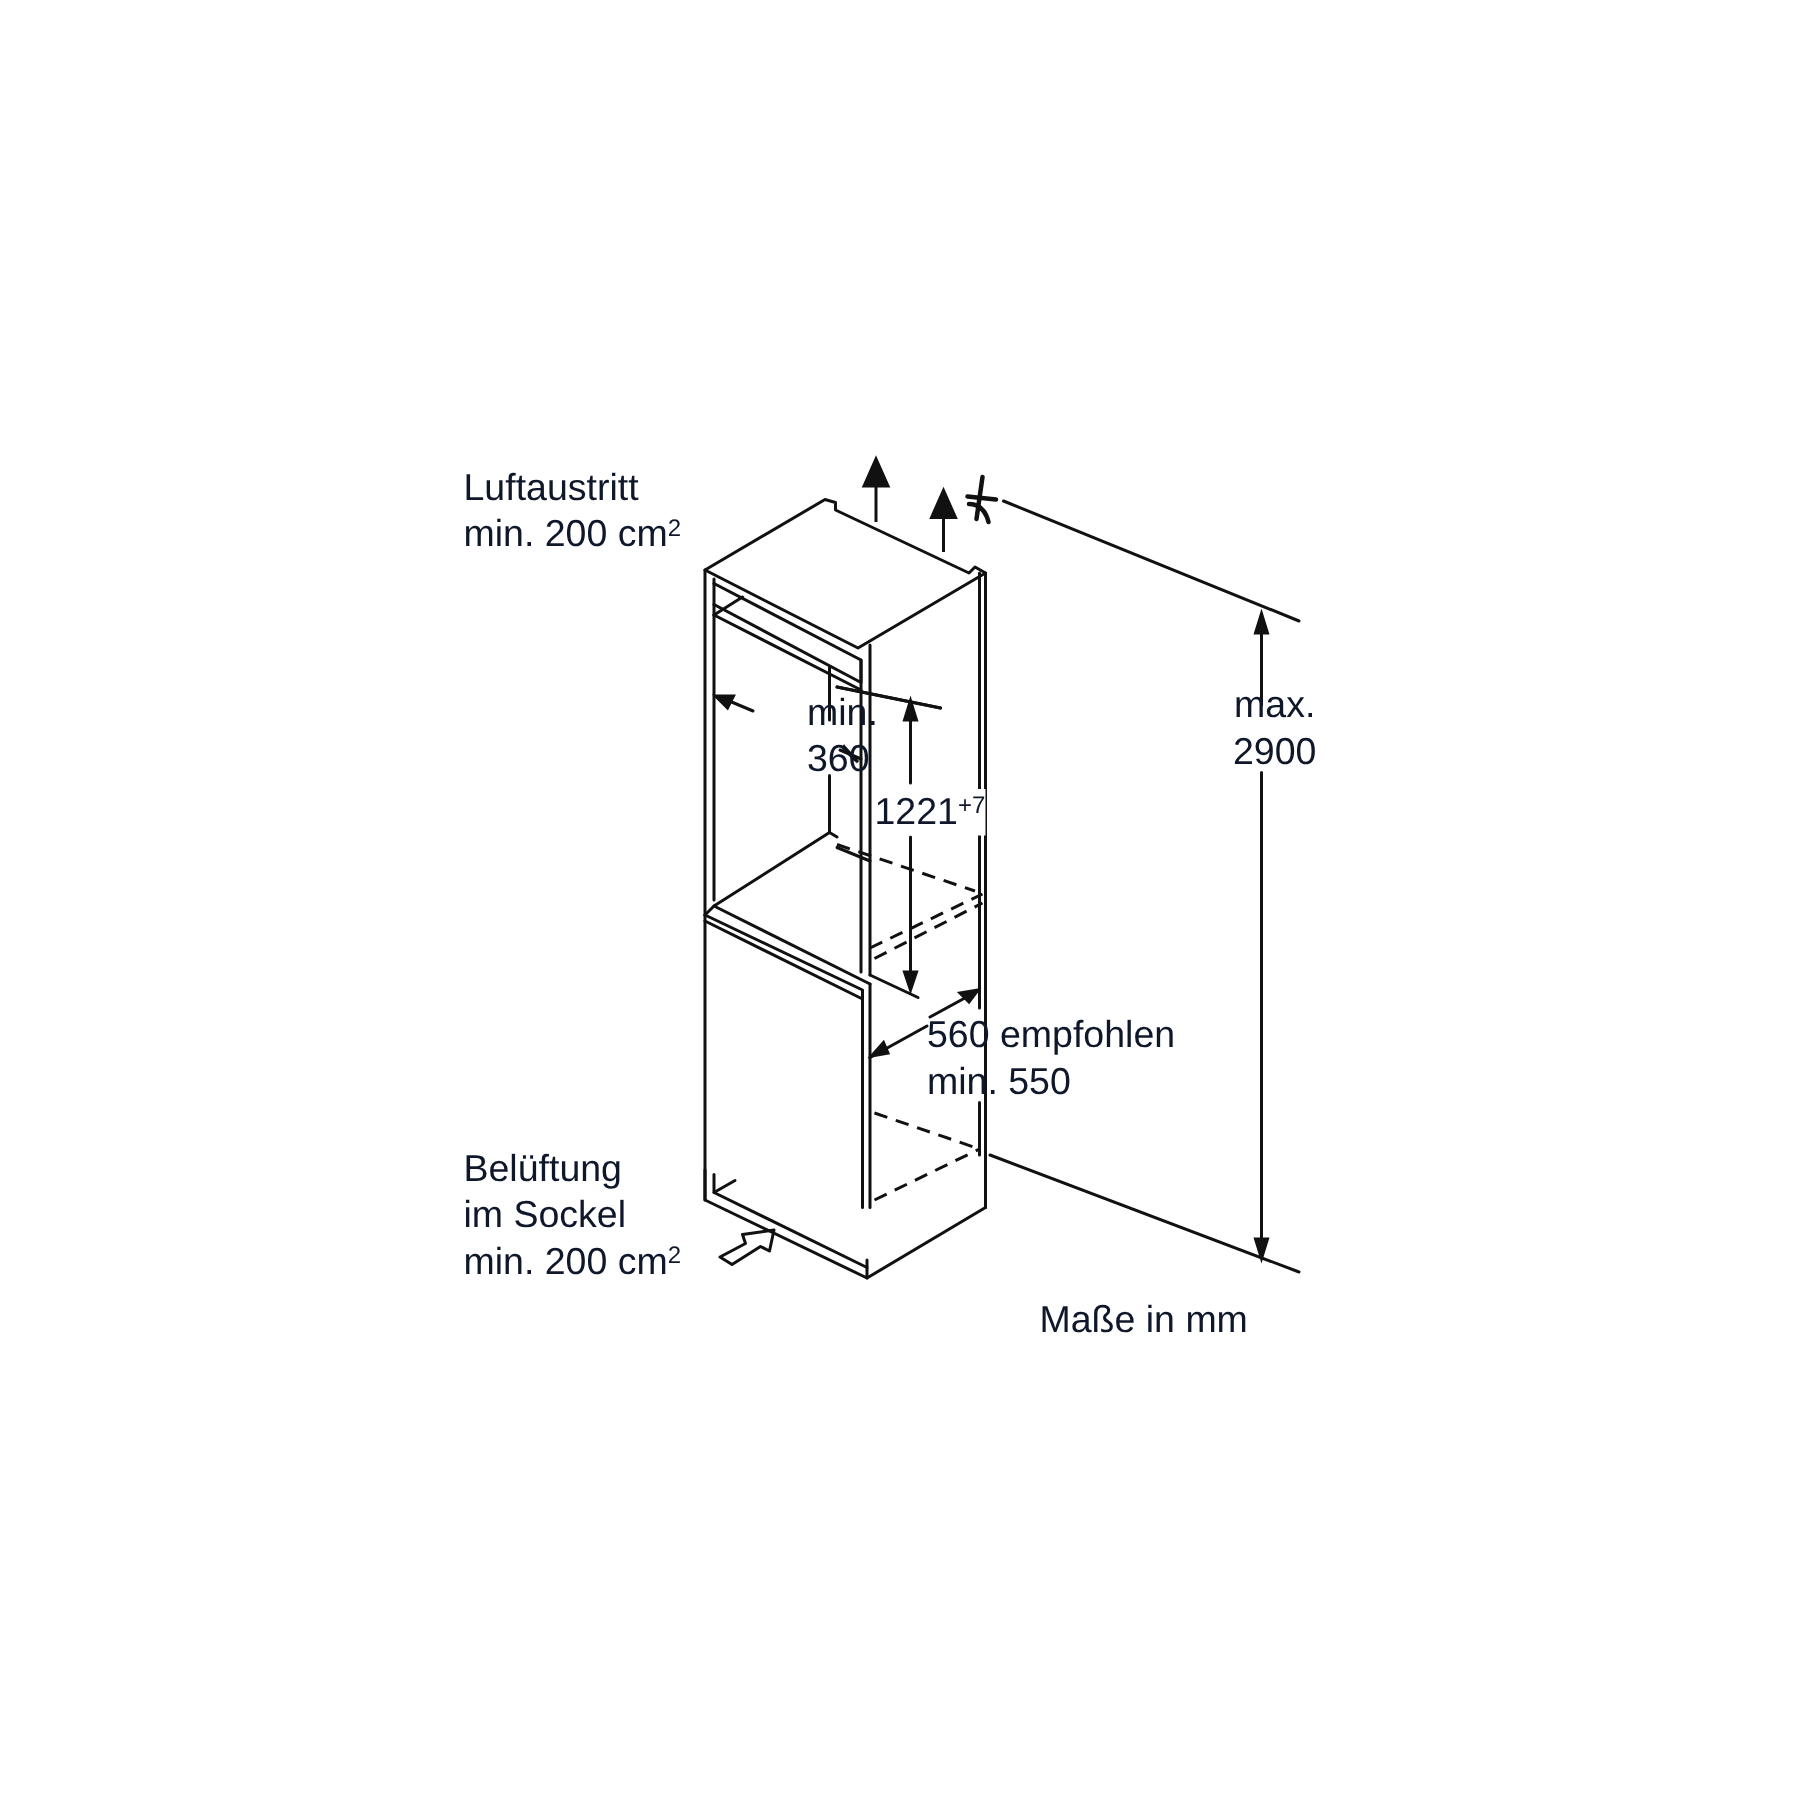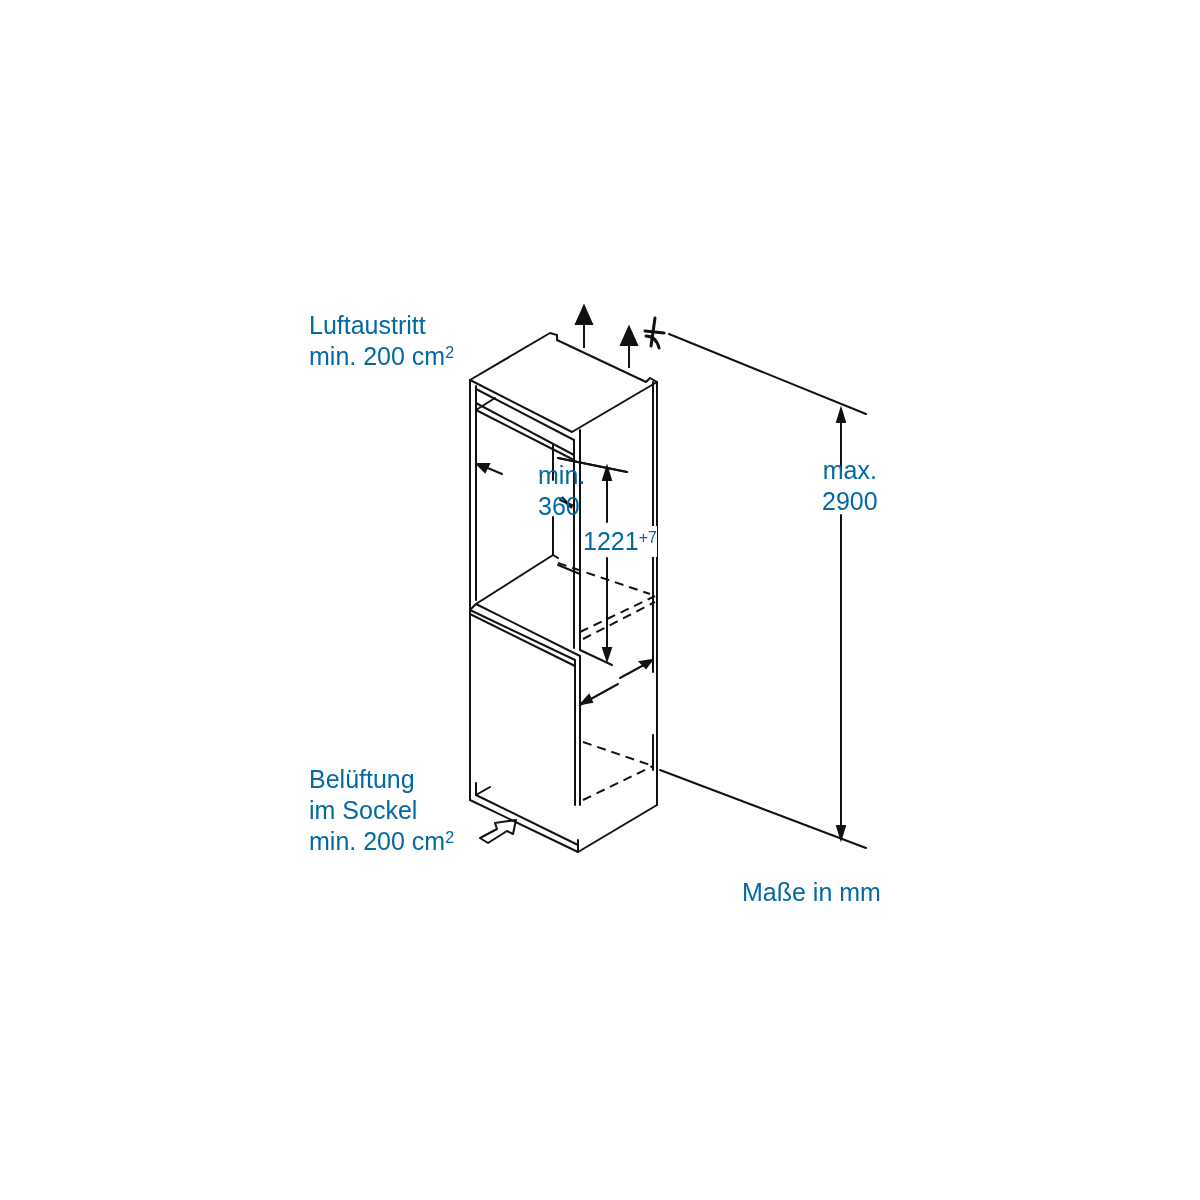--- a/index.html
+++ b/index.html
@@ -1,18 +1,18 @@
 <!DOCTYPE html>
 <html><head>
   <meta charset="utf-8">
   <style>
     html, body { margin: 0; padding: 0; background: #ffffff; }
     .canvas { position: relative; width: 1200px; height: 1200px; background: #ffffff; overflow: hidden; }
     svg.drawing { position: absolute; left: 0; top: 0; }
-    .lbl { position: absolute; font-family: "Liberation Sans", sans-serif; font-size: 25px; line-height: 31px; color: #0369a1; white-space: nowrap; }
+    .lbl { position: absolute; font-family: "Liberation Sans", sans-serif; font-size: 25px; line-height: 31px; color: #0f172a; white-space: nowrap; }
     .lbl sup { font-size: 16px; vertical-align: top; position: relative; top: -4px; }
   </style>
 </head>
 <body>
 
 <div class="canvas">
 
   <svg class="drawing" width="1200" height="1200" viewBox="0 0 1200 1200">
     <g fill="none" stroke="#111" stroke-width="2" stroke-linejoin="round" stroke-linecap="round">
 
@@ -112,22 +112,26 @@
 
   <div class="lbl" style="left:583px; top:526px; background:#fff;text-align:right;">
     <span>1221</span><sup>+7</sup>
   </div>
 
   <div class="lbl" style="left:810px; top:455px; text-align:center;margin-left:12px;">
     <div>max.</div>
     <div>2900</div>
   </div>
 
+  <div class="lbl" style="left:618px; top:675px; background:transparent;">
+    <div>560 empfohlen</div>
+    <div>min. 550</div>
+  </div>
 
   <div class="lbl" style="left:309px; top:764px;">
     <div>Belüftung</div>
     <div>im Sockel</div>
     <div><span>min. 200 cm</span><sup>2</sup></div>
   </div>
 
-  <div class="lbl" style="left:742px; top:865px;margin-top:12px;">Maße in mm</div>
+  <div class="lbl" style="left:693px; top:865px;">Maße in mm</div>
 
 </div>
 
 </body></html>

